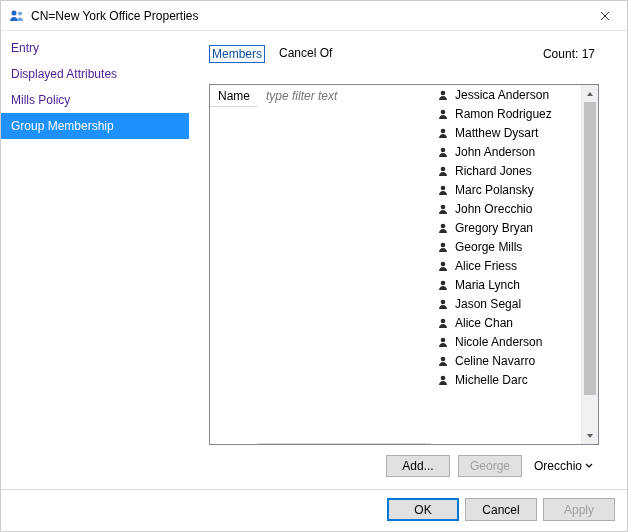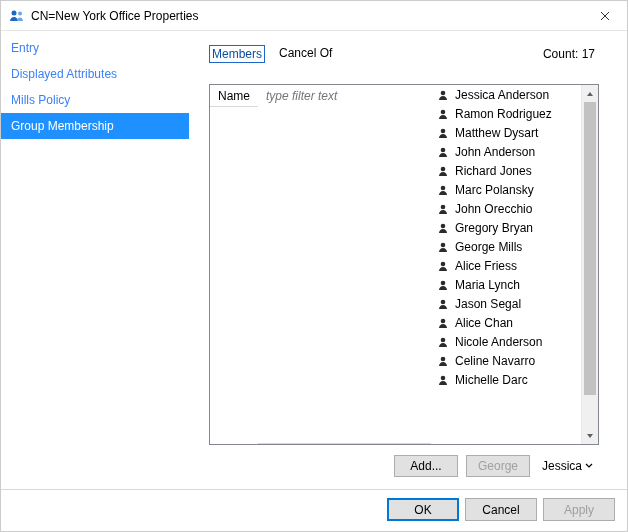--- a/index.html
+++ b/index.html
@@ -38,21 +38,21 @@
   }
   .sidebar {
     width: 188px;
     background: #fff;
     padding-top: 4px;
     border-right: none;
   }
   .side-item {
     padding: 6px 10px 6px 10px;
     font-size: 12px;
-    color: #3b82f6;
+    color: #4c1d95;
     cursor: default;
   }
   .side-item.selected {
     background: #1e90ff;
     color: #fff;
   }
 
   .main {
     flex: 1;
     display: flex; flex-direction: column;
@@ -400,21 +400,21 @@
       </div>
 
       <div class="actionrow">
         <div class="btn">
           <span>Add...</span>
         </div>
         <div class="btn disabled">
           <span>George</span>
         </div>
         <div class="linkbtn">
-          <span>Jessica</span>
+          <span>Orecchio</span>
           <span>
             <svg width="8" height="8" viewBox="0 0 8 8">
                 <path d="M1 2l3 3 3-3" stroke="#000" fill="none" stroke-width="1.2"></path>
               </svg>
           </span>
         </div>
       </div>
 
     </div>
   </div>

